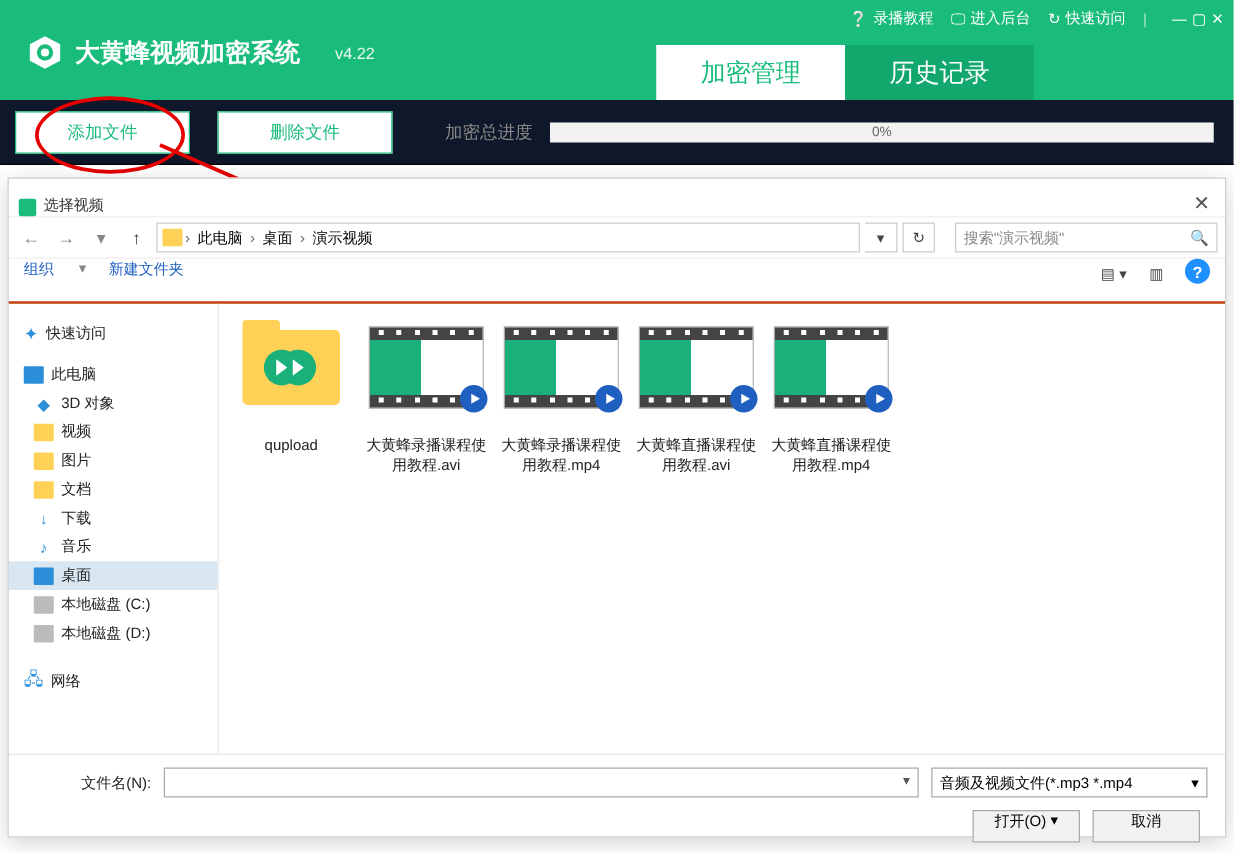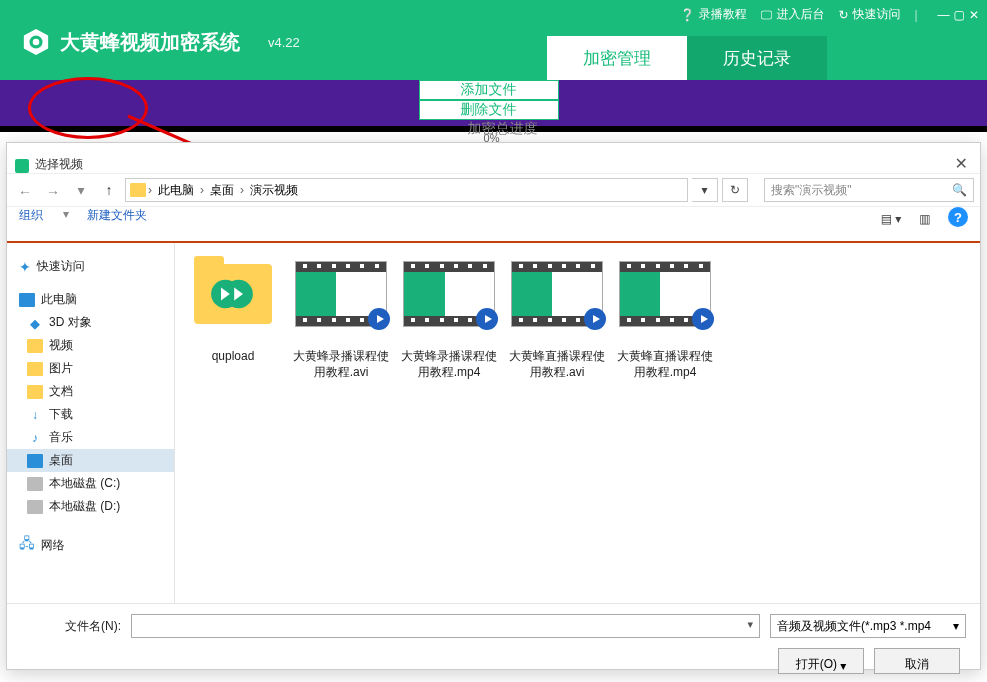--- a/index.html
+++ b/index.html
@@ -10,26 +10,26 @@
 .header-top-links { position: absolute; top: 6px; right: 8px; display: flex; align-items: center; gap: 14px; color: #fff; font-size: 12px; }
 .header-top-links span, .header-top-links div { cursor: pointer; display: flex; align-items: center; gap: 4px; }
 .win-controls { display: flex; gap: 12px; margin-left: 6px; }
 .logo-block { position: absolute; left: 22px; top: 28px; display: flex; align-items: center; gap: 10px; color: #fff; }
 .logo-hex { width: 28px; height: 28px; }
 .logo-title { font-size: 20px; font-weight: bold; }
 .logo-ver { font-size: 13px; margin-left: 18px; opacity: .9; }
 
 
 .header-tabs { position: absolute; right: 160px; bottom: 0; display: flex; }
-.header-tab { width: 140px; height: 44px; display: flex; align-items: center; justify-content: center; font-size: 17px; cursor: pointer; }
+.header-tab { width: 151px; height: 44px; display: flex; align-items: center; justify-content: center; font-size: 20px; cursor: pointer; }
 .header-tab.active { background: #fff; color: #1abc7b; }
 .header-tab.inactive { background: #12a76c; color: #fff; }
 
 
-.toolbar-row { height: 52px; background: #4c1d95; border-bottom: 6px solid #000000; display: flex; align-items: center; padding-left: 12px; position: relative; flex-direction: column;}
+.toolbar-row { height: 52px; background: #0f172a; border-bottom: 1px solid #000000; display: flex; align-items: center; padding-left: 12px; position: relative;}
 .tool-btn { width: 140px; height: 34px; border: 1px solid #1abc7b; color: #1abc7b; background: #fff; display: flex; align-items: center; justify-content: center; font-size: 14px; cursor: pointer; margin-right: 22px; }
 .progress-label { color: #888; font-size: 14px; margin-left: 20px; margin-right: 14px; }
 .progress-bar { flex: 1; height: 16px; background: #f2f2f2; position: relative; margin-right: 16px; }
 .progress-val { position: absolute; left: 50%; top: 50%; transform: translate(-50%,-50%); font-size: 11px; color: #666; }
 
 
 .red-ellipse { position: absolute; border: 3px solid #e60000; border-radius: 50%; pointer-events: none; }
 .red-arrow { position: absolute; pointer-events: none; }
 
 
@@ -81,23 +81,23 @@
 .thumb-inner { position:absolute; top:10px; bottom:10px; left:0; right:0; background: linear-gradient(90deg,#19b07a 45%, #fff 45%); }
 .play-badge { position:absolute; right:-4px; bottom:-4px; width:22px; height:22px; border-radius:50%; background:#1f5fbf; display:flex; align-items:center; justify-content:center;}
 .play-badge::before { content:""; width:0; height:0; border-left:7px solid #fff; border-top:4px solid transparent; border-bottom:4px solid transparent; margin-left:2px;}
 .file-item .fname { font-size: 12px; color: #222; text-align: center; margin-top: 6px; line-height: 1.35; word-break: break-all; max-width: 100px;}
 
 .dlg-footer { border-top: 1px solid #e5e5e5; padding: 10px 14px; display: flex; flex-direction: column; gap: 10px; }
 .footer-row { display: flex; align-items: center; gap: 10px; }
 .fn-label { width: 100px; font-size: 12px; color: #222; text-align: right; }
 .fn-input { flex: 1; height: 24px; border: 1px solid #aaa; background: #fff; position:relative;}
 .fn-input::after { content:"▾"; position:absolute; right:6px; top:3px; color:#555; font-size:11px;}
-.type-select { width: 196px; height: 24px; border: 1px solid #aaa; display: flex; align-items: center; padding: 0 6px; font-size: 12px; justify-content: space-between;}
+.type-select { width: 221px; height: 24px; border: 1px solid #aaa; display: flex; align-items: center; padding: 0 6px; font-size: 12px; justify-content: space-between;}
 .footer-btns { display: flex; justify-content: flex-end; gap: 10px; padding-right: 6px; }
-.dlg-btn { width: 86px; height: 26px; border: 1px solid #aaa; background: #f2f2f2; font-size: 12px; cursor: pointer; display:flex; align-items:flex-end; justify-content:center;}
+.dlg-btn { width: 86px; height: 26px; border: 1px solid #aaa; background: #f2f2f2; font-size: 12px; cursor: pointer; display:flex; align-items:flex-start; justify-content:center;}
 </style>
 </head>
 <body>
 
 <div class="app-header">
   <div class="header-top-links">
     <div>
         <span>❔</span>
         <span>录播教程</span>
       </div>

